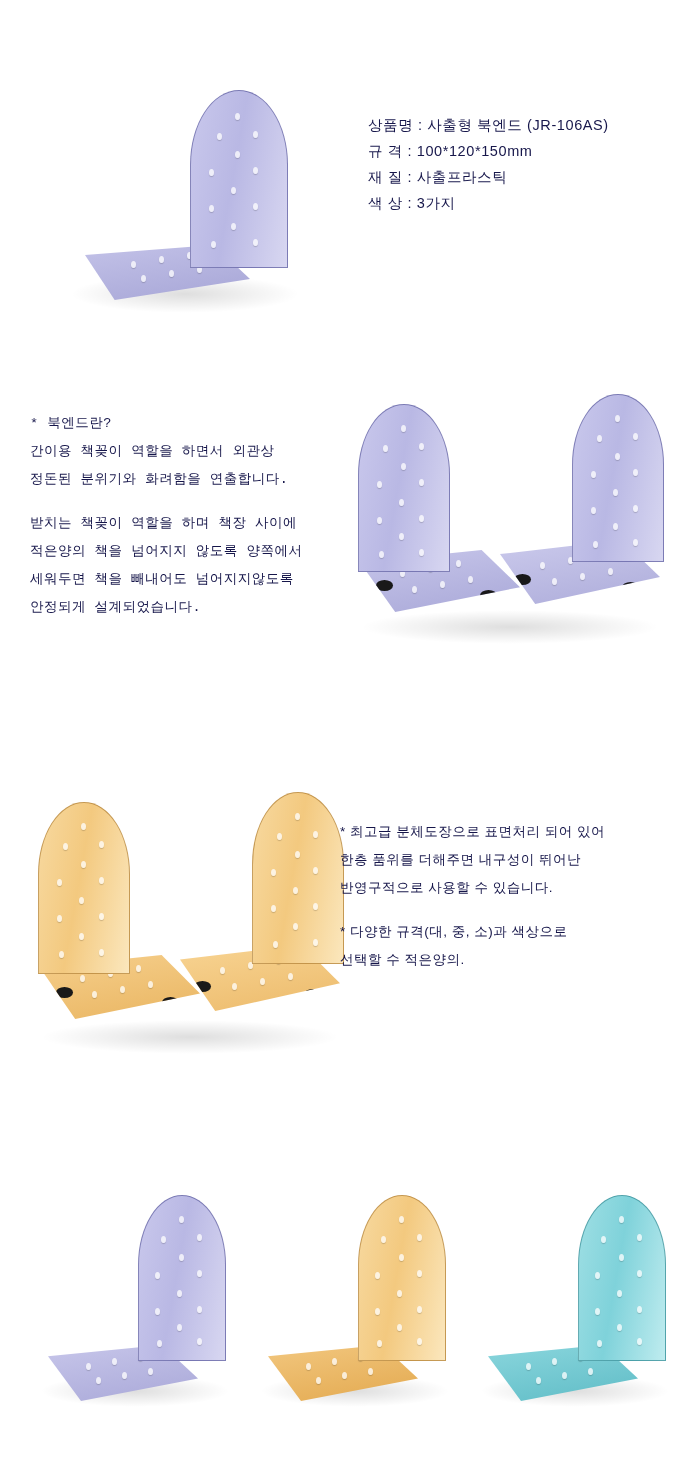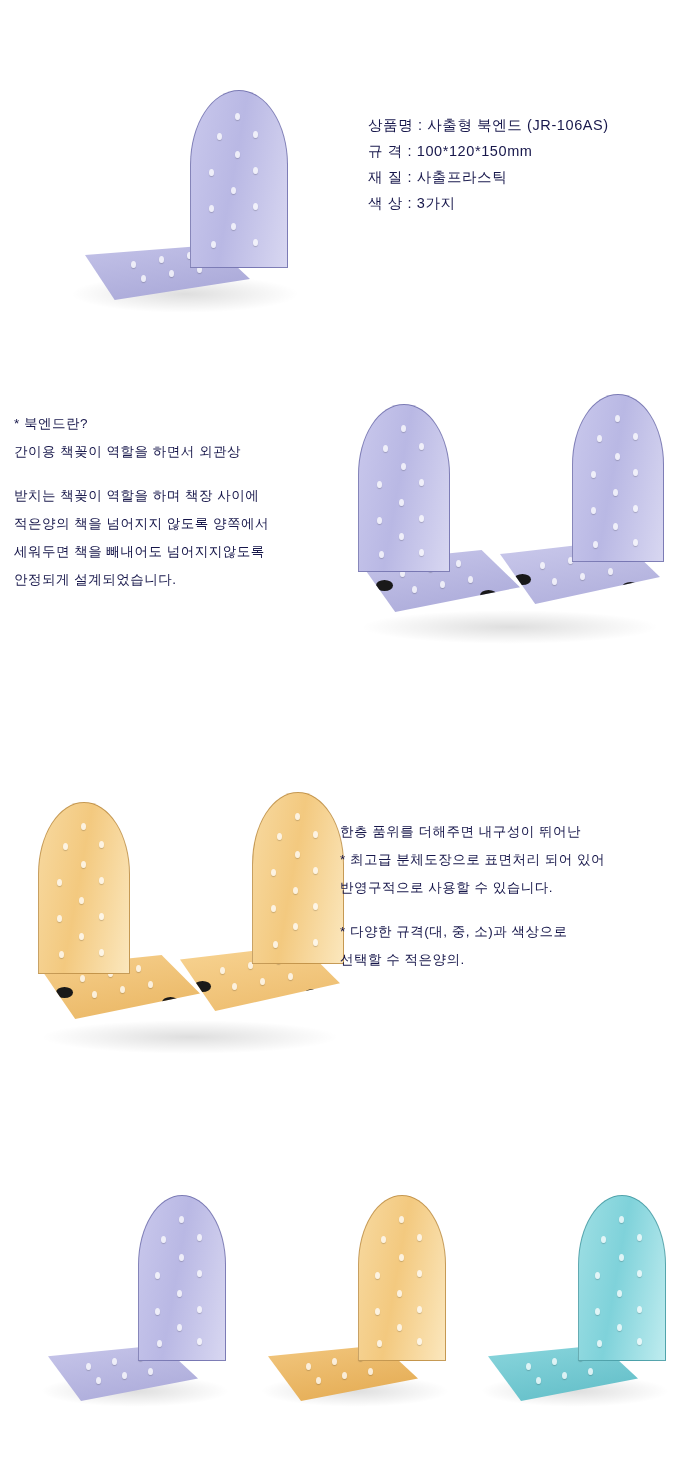--- a/index.html
+++ b/index.html
@@ -36,21 +36,21 @@
     line-height: 28px;
     white-space: nowrap;
   }
 
   
   #section-hero { position: absolute; left: 0; top: 0; width: 700px; height: 360px; }
   #hero-text { position: absolute; left: 368px; top: 42px; }
   #hero-specs { position: absolute; left: 368px; top: 112px; }
 
   #section-two { position: absolute; left: 0; top: 360px; width: 700px; height: 390px; }
-  #two-text { position: absolute; left: 14px; top: 50px; }
+  #two-text { position: absolute; left: 30px; top: 50px; font-family: Liberation Mono, monospace; }
   .para-block { margin-bottom: 16px; }
 
   #section-three { position: absolute; left: 0; top: 750px; width: 700px; height: 360px; }
   #three-text { position: absolute; left: 340px; top: 68px; }
 
   #section-four { position: absolute; left: 0; top: 1110px; width: 700px; height: 358px; }
 
   
   .bookend {
     position: absolute;
@@ -148,20 +148,21 @@
     <div class="spec-line">색   상 : 3가지</div>
   </div>
 </div>
 
 <div id="section-two">
 
   <div id="two-text">
     <div class="para-block">
       <div class="para">* 북엔드란?</div>
       <div class="para"> 간이용 책꽂이 역할을 하면서 외관상</div>
+      <div class="para"> 정돈된 분위기와 화려함을 연출합니다.</div>
     </div>
     <div class="para-block">
       <div class="para">받치는 책꽂이 역할을 하며 책장 사이에</div>
       <div class="para">적은양의 책을 넘어지지 않도록 양쪽에서</div>
       <div class="para">세워두면 책을 빼내어도 넘어지지않도록</div>
       <div class="para">안정되게 설계되었습니다.</div>
     </div>
   </div>
 
   <div style="position:absolute;left:340px;top:20px;width:340px;height:270px;">
@@ -302,22 +303,22 @@
           <div class="dot" style="left:40px;top:130px;"></div>
           <div class="dot" style="left:20px;top:148px;"></div>
           <div class="dot" style="left:60px;top:146px;"></div>
         </div>
       </div>
     </div>
   </div>
 
   <div id="three-text">
     <div class="para-block">
+      <div class="para">* 최고급 분체도장으로 표면처리 되어 있어</div>
       <div class="para">  한층 품위를 더해주면 내구성이 뛰어난</div>
-      <div class="para">* 최고급 분체도장으로 표면처리 되어 있어</div>
       <div class="para">  반영구적으로 사용할 수 있습니다.</div>
     </div>
     <div class="para-block">
       <div class="para">* 다양한 규격(대, 중, 소)과 색상으로</div>
       <div class="para">  선택할 수 적은양의.</div>
     </div>
   </div>
 </div>
 
 <div id="section-four">

